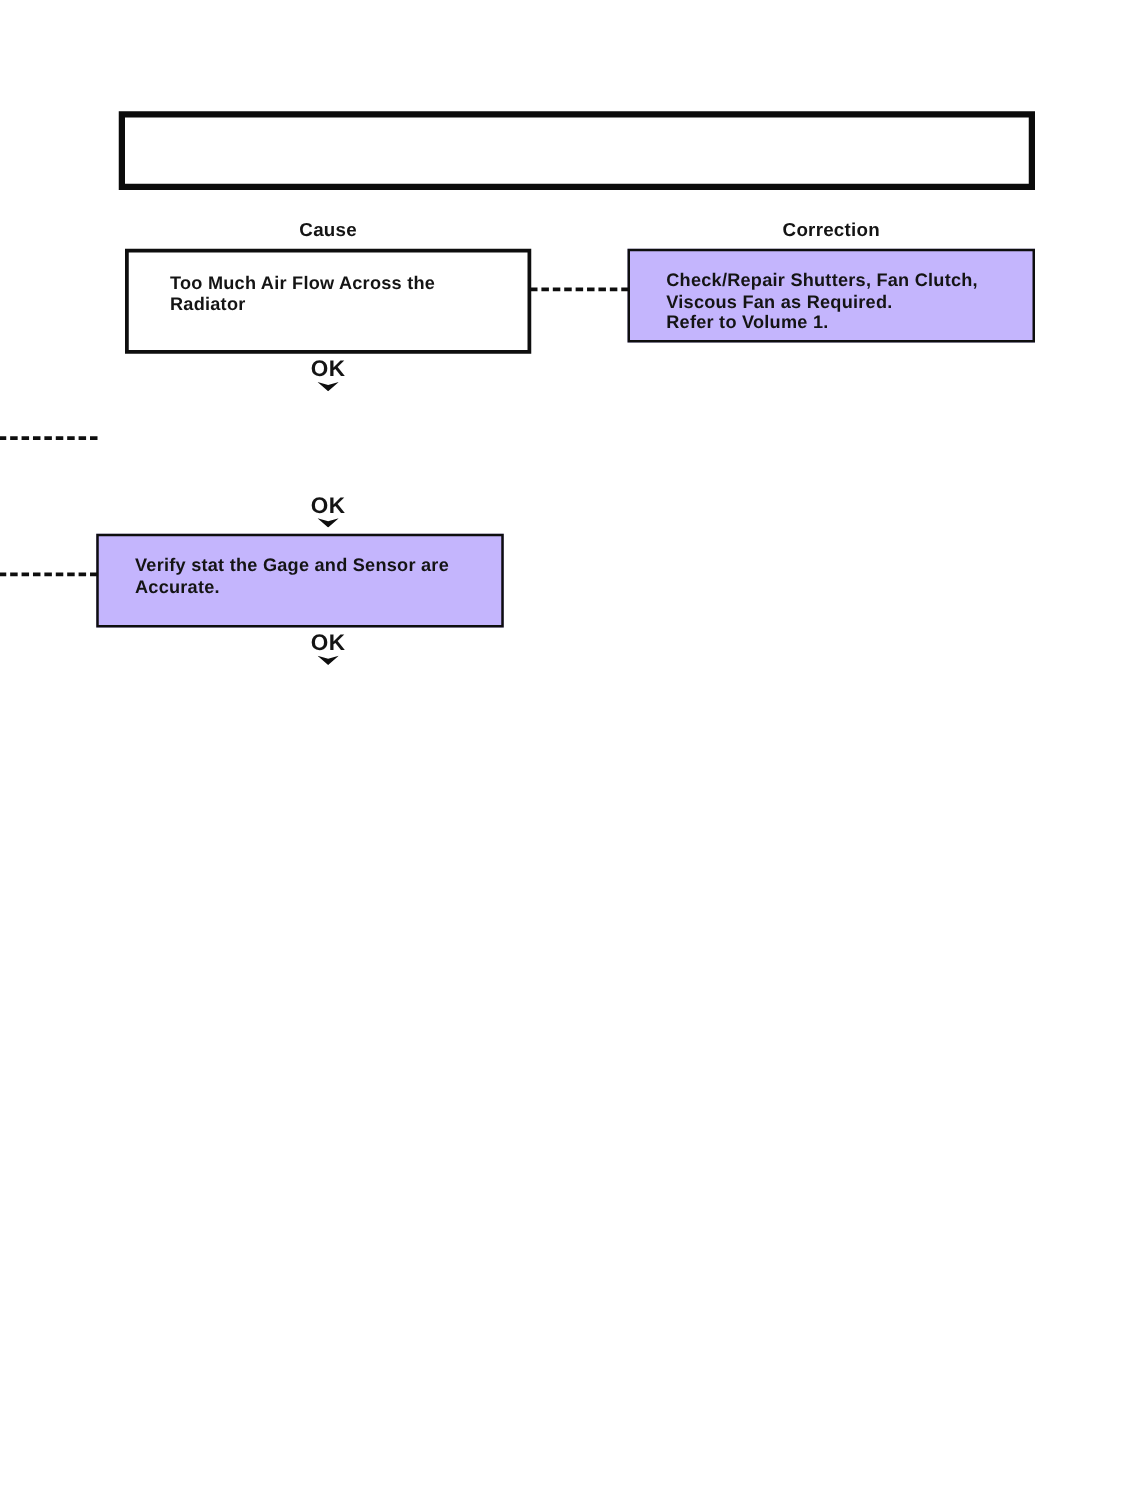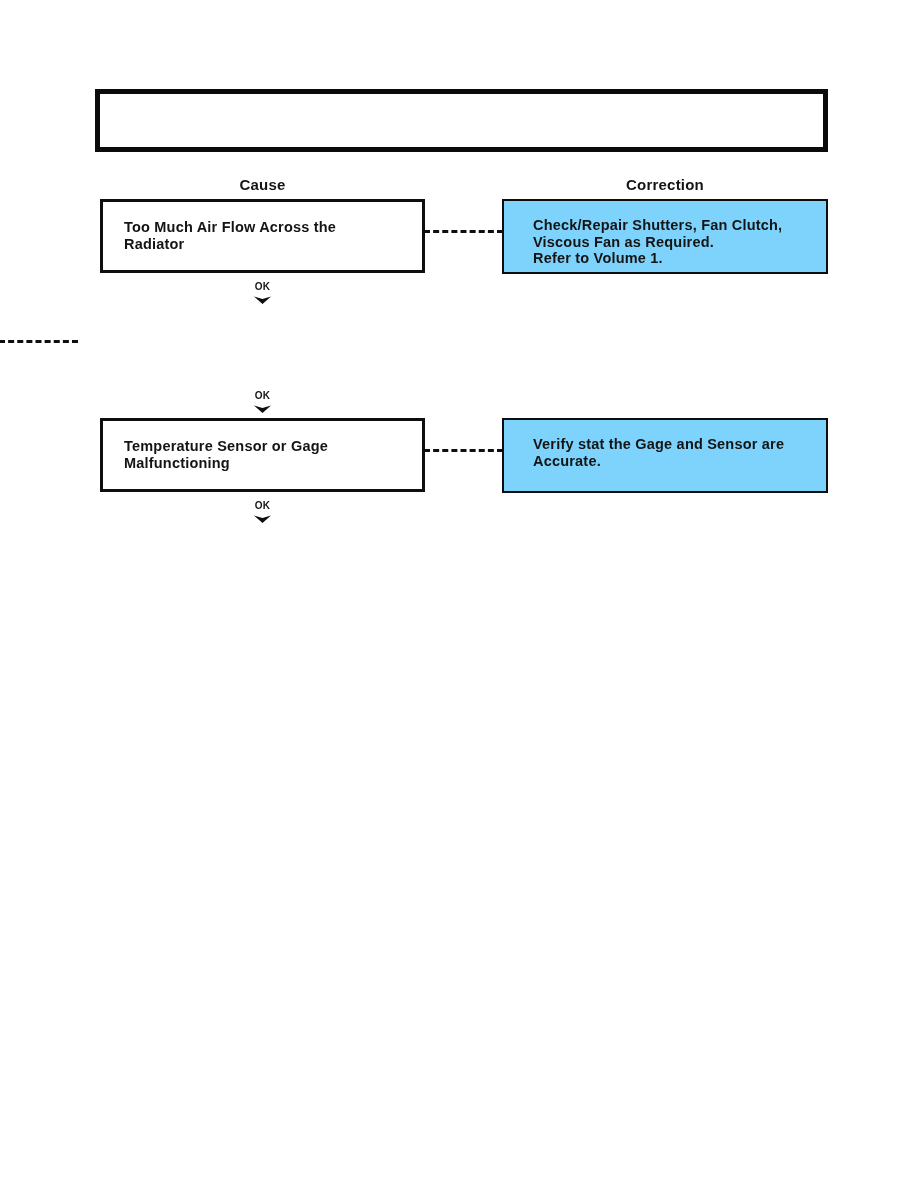--- a/index.html
+++ b/index.html
@@ -36,33 +36,33 @@
   .rows {
     position: absolute;
     left: 0;
     top: 199px;
     width: 918px;
   }
   .row { display: flex; align-items: flex-start; }
   .cause-box {
     margin-left: 100px;
     width: 325px;
-    height: 74px;
+    height: 84px;
     border: 3px solid #0e0e0e;
     box-sizing: border-box;
-    padding: 17px 14px 0 21px;
+    padding: 17px 14px 0 33px;
     background: #ffffff;
   }
   .correction-box {
     width: 326px;
     height: 75px;
     border: 2px solid #0e0e0e;
     box-sizing: border-box;
     padding: 16px 12px 0 29px;
-    background: #7dd3fc;
+    background: #c4b5fd;
   }
   .box-text {
     display: block;
     font-size: 14.5px;
     line-height: 16.5px;
     white-space: pre-line;
     letter-spacing: 0.2px;
   }
   .connector {
     width: 77px;
@@ -78,21 +78,21 @@
   }
   .ok-connector {
     margin-left: 100px;
     width: 325px;
     height: 35px;
     display: flex;
     flex-direction: column;
     align-items: center;
     justify-content: center;
   }
-  .ok-label { font-size: 10px; line-height: 15px; letter-spacing: 0.3px; }
+  .ok-label { font-size: 18px; line-height: 15px; letter-spacing: 0.3px; }
   .down-arrow-icon { display: block; margin-top: 1px; }
   .down-arrow-icon polygon { fill: #0e0e0e; }
 </style>
 </head>
 <body>
 
 <div class="page">
 
   <div class="title-box"></div>
 
@@ -128,24 +128,20 @@
     </div>
   </div>
   <div class="ok-connector">
     <span class="ok-label">OK</span>
     <svg class="down-arrow-icon" width="17" height="9" viewBox="0 0 17 9" aria-hidden="true">
       <polygon points="0,1.5 8.5,4 17,1.5 8.5,9"></polygon>
     </svg>
   </div>
 
   <div class="row">
-    <div class="cause-box">
-      <span class="box-text">Temperature Sensor or Gage
-Malfunctioning</span>
-    </div>
     <div class="connector">
       <div class="dash-line"></div>
     </div>
     <div class="correction-box">
       <span class="box-text">Verify stat the Gage and Sensor are
 Accurate.</span>
     </div>
   </div>
   <div class="ok-connector">
     <span class="ok-label">OK</span>

